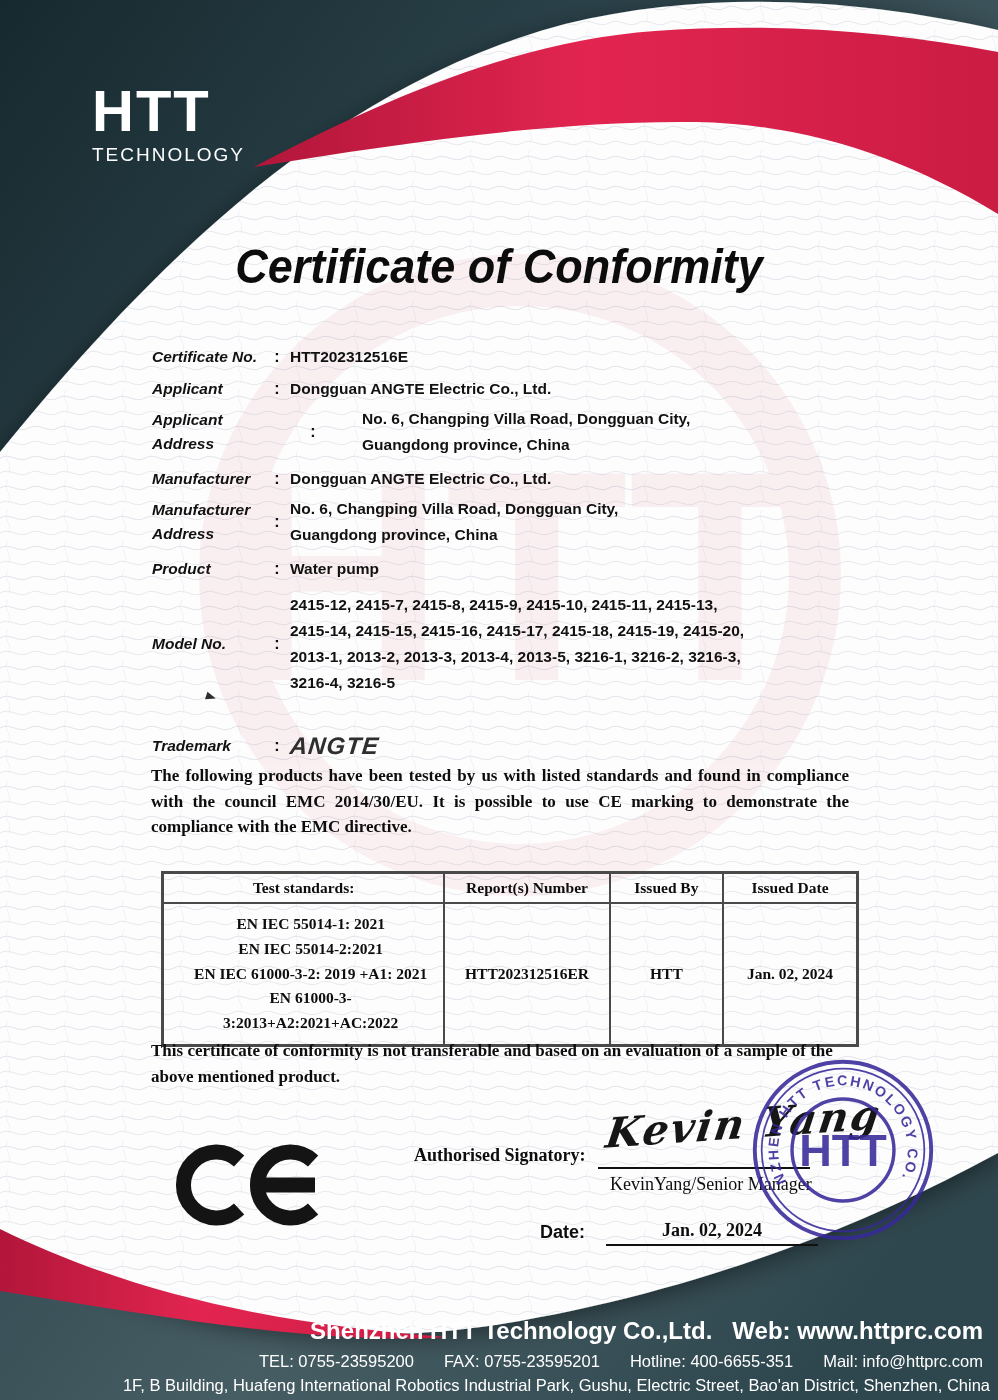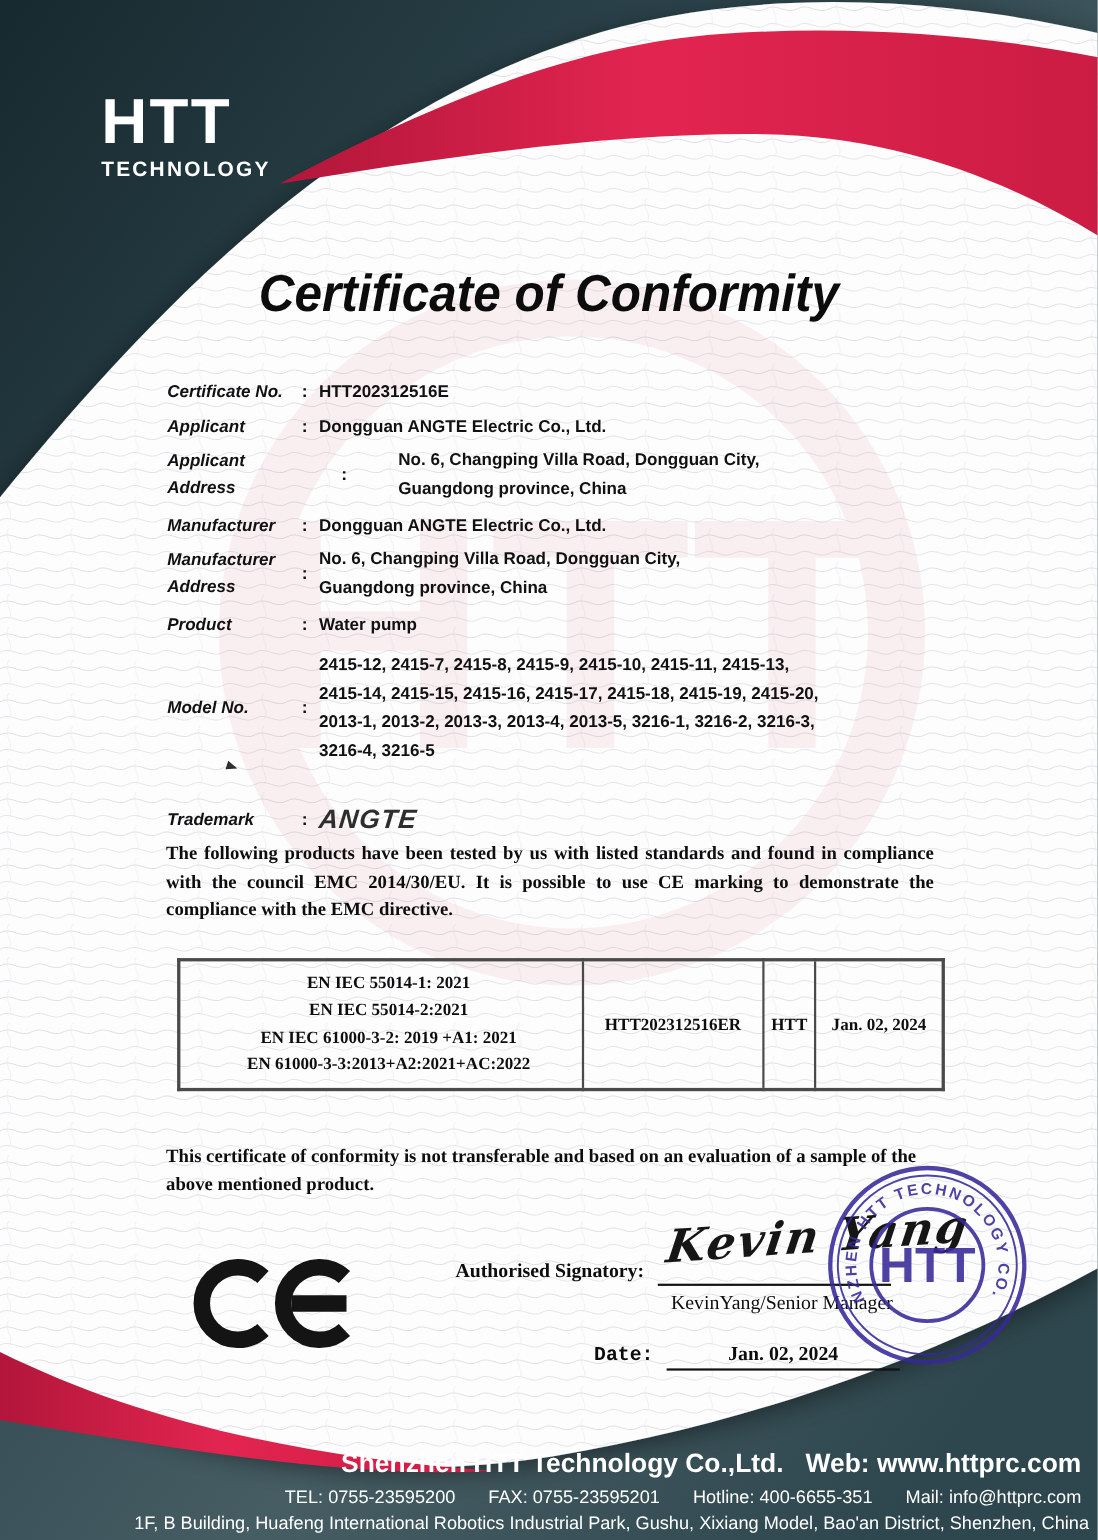--- a/index.html
+++ b/index.html
@@ -3,21 +3,21 @@
 <meta charset="utf-8">
 <style>
   html,body{margin:0;padding:0;}
   body{width:998px;height:1400px;overflow:hidden;font-family:"Liberation Sans",sans-serif;}
   #page{position:relative;width:998px;height:1400px;
         background:linear-gradient(126deg,#16292e 0%,#2b424a 30%,#465d64 62%,#2e464d 90%);}
   #bgart{position:absolute;left:0;top:0;width:998px;height:1400px;}
   .abs{position:absolute;}
   
   .logo-title{color:#fff;font-weight:bold;font-size:58px;line-height:1;letter-spacing:2px;}
-  .logo-sub{color:#fff;font-weight:bold;font-size:19px;letter-spacing:2px;margin-top:4px;}
+  .logo-sub{color:#fff;font-weight:normal;font-size:19px;letter-spacing:2px;margin-top:4px;}
   
   .cert-title{width:998px;text-align:center;font-size:45px;font-weight:bold;font-style:italic;
               color:#0c0c0c;letter-spacing:0px;transform:scaleY(1.05);}
   
   .frow{position:absolute;left:152px;display:flex;align-items:center;}
   .flabel{width:112px;font-weight:bold;font-size:15.5px;color:#111;line-height:1.55;font-style:italic;}
   .fcolon{width:26px;text-align:center;font-weight:bold;font-size:16px;color:#111;}
   .fval{font-weight:bold;font-size:15.5px;color:#111;line-height:1.68;white-space:pre-line;width:560px;}
   .statement{left:151px;top:763px;width:698px;font-family:"Liberation Serif",serif;
              font-weight:bold;font-size:17px;line-height:1.5;text-align:justify;color:#0d0d0d;}
@@ -28,21 +28,21 @@
   .ctable td{border:2px solid #4a4a4a;font-size:15.5px;font-weight:bold;text-align:center;vertical-align:middle;}
   .std-cell{text-align:center;padding:8px 6px 8px 20px !important;white-space:pre-line;line-height:1.6;}
   .footnote{left:151px;top:1038px;width:700px;font-family:"Liberation Serif",serif;
             font-weight:bold;font-size:17px;line-height:1.5;color:#0d0d0d;}
   
   .sig-label{left:414px;top:1145px;font-family:"Liberation Serif",serif;font-weight:bold;font-size:18px;color:#0d0d0d;}
   .sig-line{left:598px;top:1167px;width:212px;height:2px;background:#111;}
   .sig-script{left:606px;top:1100px;font-family:"DejaVu Serif",serif;font-style:italic;font-weight:bold;
               font-size:41px;color:#161616;transform:rotate(-4deg) skewX(-12deg);letter-spacing:2px;}
   .sig-name{left:610px;top:1174px;font-family:"Liberation Serif",serif;font-size:18px;color:#0d0d0d;}
-  .date-label{left:540px;top:1222px;font-family:Liberation Mono, monospace;font-weight:bold;font-size:18px;color:#0d0d0d;}
+  .date-label{left:540px;top:1222px;font-family:Liberation Sans, sans-serif;font-weight:bold;font-size:18px;color:#0d0d0d;}
   .date-line{left:606px;top:1244px;width:212px;height:2px;background:#111;}
   .date-value{left:606px;top:1220px;width:212px;text-align:center;font-family:"Liberation Serif",serif;
               font-weight:bold;font-size:18px;color:#0d0d0d;}
   
   .tm-logo{font-weight:bold;font-style:italic;font-size:24px;letter-spacing:1px;color:#2e2e2e;
            transform:skewX(-6deg);position:relative;display:inline-block;}
   .tm-arrow{position:absolute;left:54px;top:-7px;width:0;height:0;border-left:10px solid #2e2e2e;
             border-top:4px solid transparent;border-bottom:4px solid transparent;transform:rotate(18deg);}
   
   .f-line{position:absolute;display:flex;color:#ffffff;align-items:baseline;}
@@ -151,20 +151,26 @@
     <div class="fval">
       <span class="tm-logo">ANGTE</span>
       <span class="tm-arrow"></span>
     </div>
   </div>
 
   <div class="abs statement">The following products have been tested by us with listed standards and found in compliance with the council EMC 2014/30/EU. It is possible to use CE marking to demonstrate the compliance with the EMC directive.</div>
 
   <table class="abs ctable" cellspacing="0">
     <tbody>
+        <tr>
+      <th style="width:281px;">Test standards:</th>
+      <th style="width:160px;">Report(s) Number</th>
+      <th style="width:111px;">Issued By</th>
+      <th style="width:134px;">Issued Date</th>
+    </tr>
     <tr style="height:110px;">
       <td class="std-cell">EN IEC 55014-1: 2021
 EN IEC 55014-2:2021
 EN IEC 61000-3-2: 2019 +A1: 2021
 EN 61000-3-3:2013+A2:2021+AC:2022</td>
       <td>HTT202312516ER</td>
       <td>HTT</td>
       <td>Jan. 02, 2024</td>
     </tr>
   </tbody>
@@ -206,16 +212,16 @@
     <span>Shenzhen HTT Technology Co.,Ltd.</span>
     <span>Web: www.httprc.com</span>
   </div>
   <div class="f-line f2">
     <span>TEL: 0755-23595200</span>
     <span>FAX: 0755-23595201</span>
     <span>Hotline: 400-6655-351</span>
     <span>Mail: info@httprc.com</span>
   </div>
   <div class="f-line f3">
-    <span>1F, B Building, Huafeng International Robotics Industrial Park, Gushu, Xixiang Model, Bao'an District, Shenzhen, China</span>
+    <span>1F, B Building, Huafeng International Robotics Industrial Park, Gushu, Electric Street, Bao'an District, Shenzhen, China</span>
   </div>
 
 </div>
 
 </body></html>

